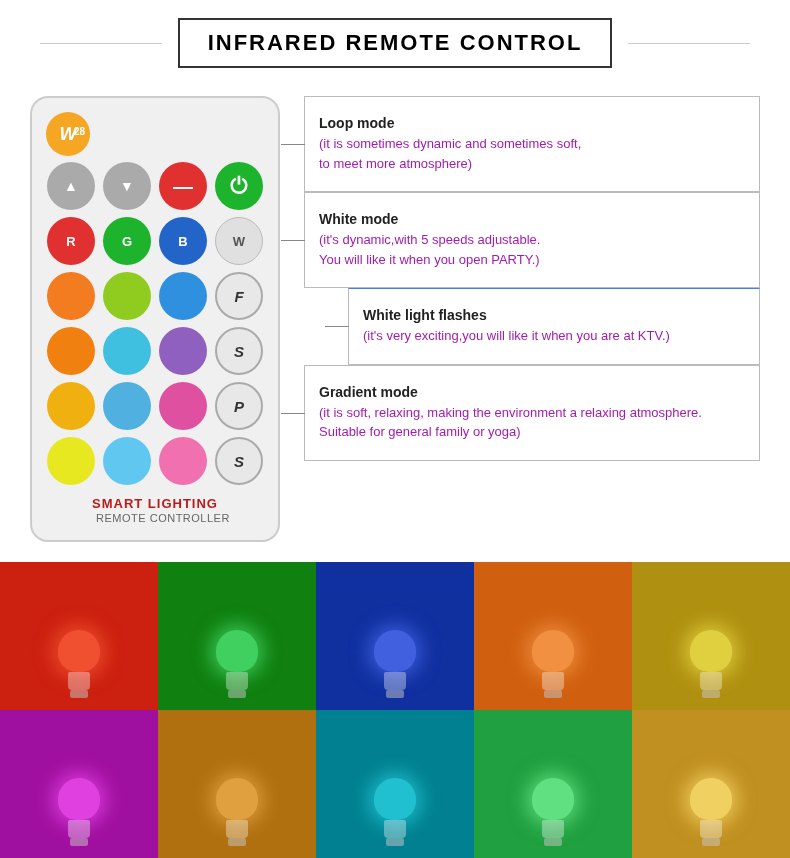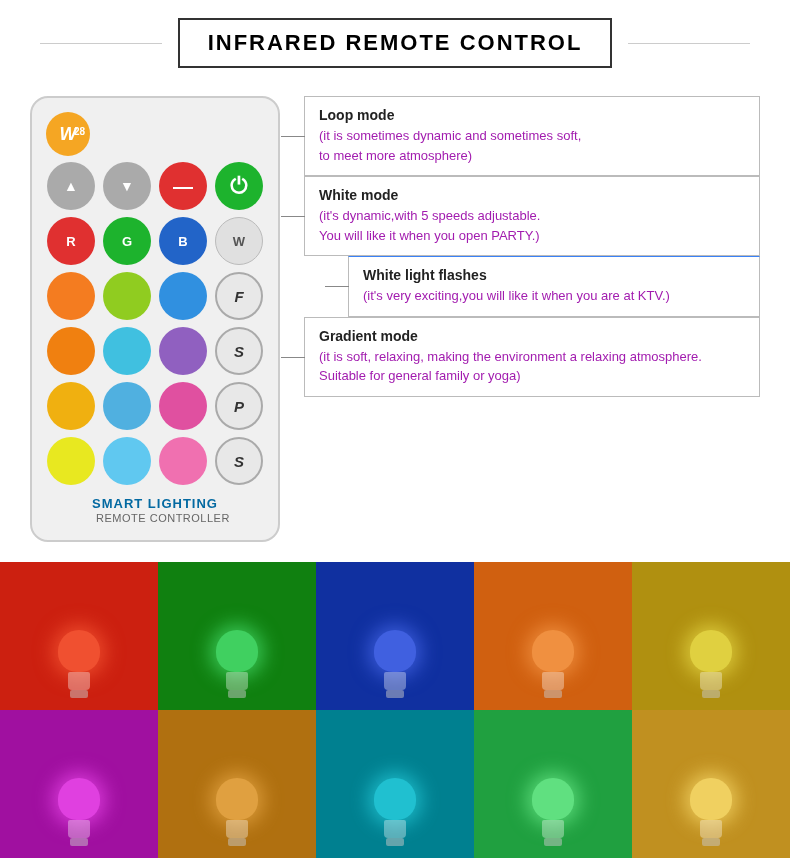--- a/index.html
+++ b/index.html
@@ -136,21 +136,21 @@
       justify-content: center;
       font-size: 11px;
       font-weight: 900;
       color: #333;
       cursor: pointer;
     }
 
     .remote-label-top {
       font-size: 13px;
       font-weight: 700;
-      color: #0369a1;
+      color: #b91c1c;
       letter-spacing: 1px;
       margin-top: 4px;
     }
     .remote-label-bottom {
       font-size: 11px;
       color: #666;
       letter-spacing: 0.5px;
       margin-top: 1px;
       margin-bottom: 6px;
       margin-left: 16px;
@@ -158,21 +158,21 @@
 
     
     .info-boxes {
       flex: 1;
       display: flex;
       flex-direction: column;
       gap: 0;
     }
     .info-box {
       border: 1px solid #bbb;
-      padding: 10px 14px;
+      padding: 18px 14px;
       margin-bottom: 0;
       position: relative;
     }
     .info-box + .info-box {
       border-top: none;
     }
     .info-box-title {
       font-size: 14px;
       font-weight: 700;
       color: #222;

